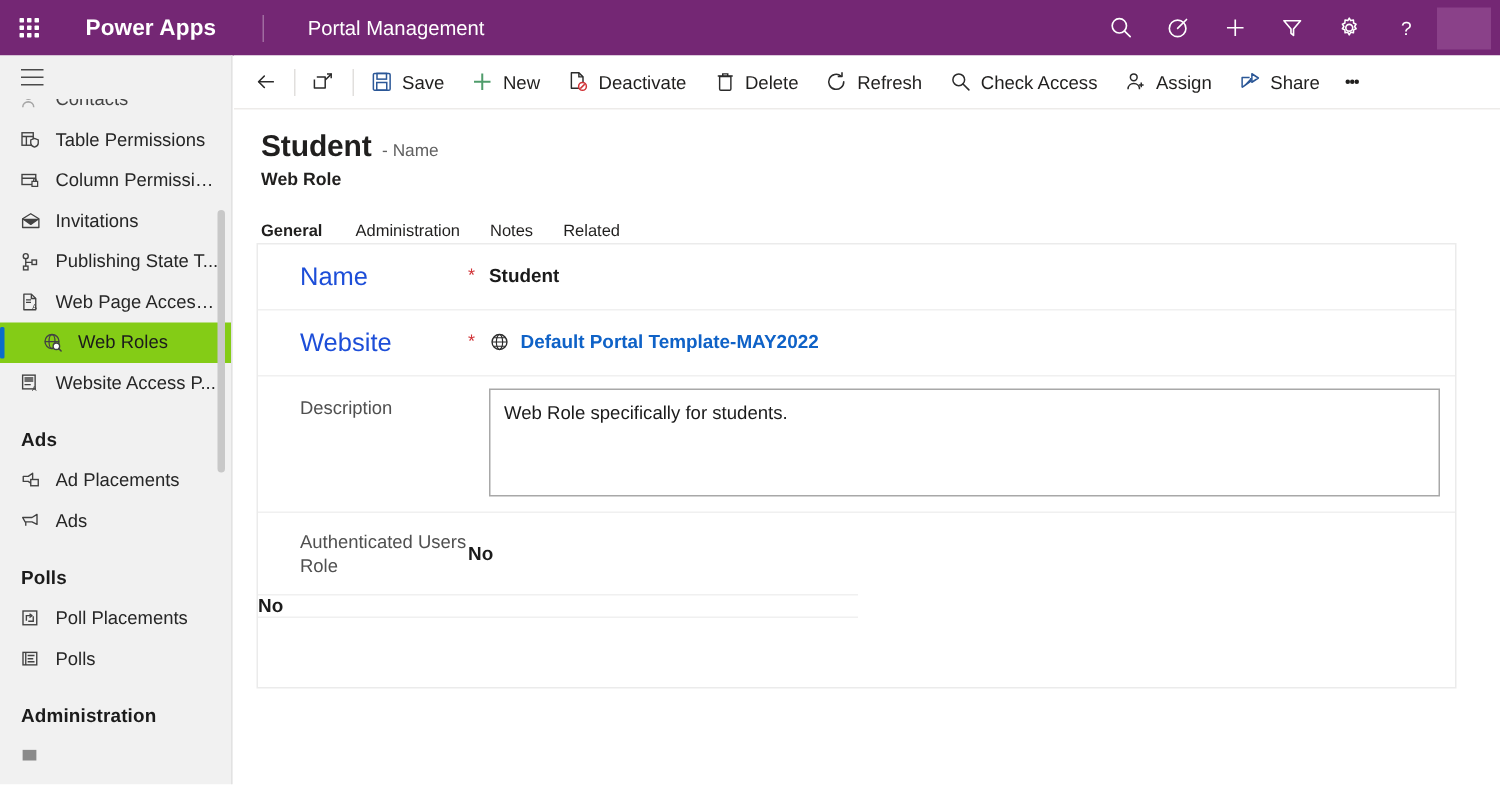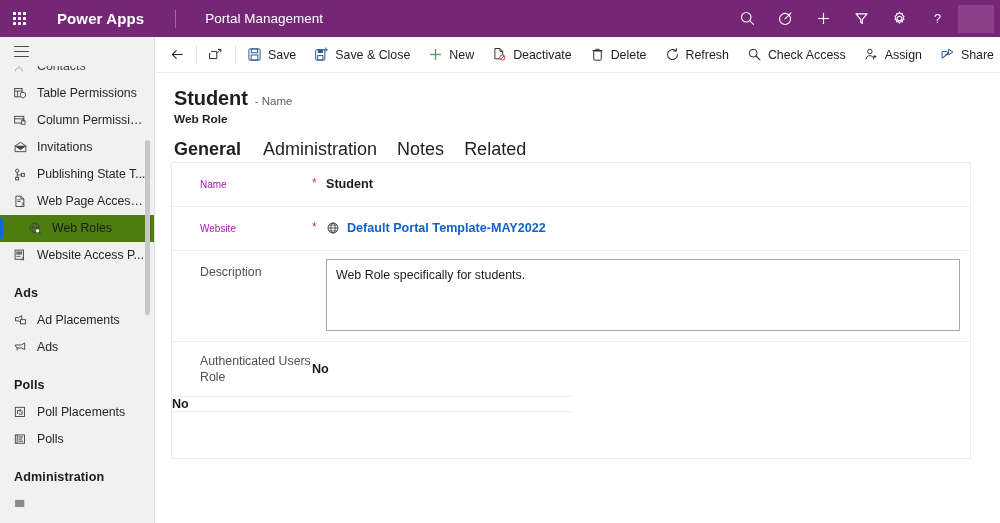--- a/index.html
+++ b/index.html
@@ -58,21 +58,21 @@
     height:27px; padding-left:9px; cursor:pointer;
   }
   .nav-item .ic {
     width:22px; min-width:22px; display:flex; align-items:center; justify-content:center;
     margin-right:6px; color:#424242;
   }
   .nav-item .lbl {
     font-size:12.3px; color:#262626; white-space:nowrap; overflow:hidden;
     text-overflow:ellipsis; max-width:110px; line-height:27px;
   }
-  .nav-item.selected { background:#4d7c0f;padding-left:24px; }
+  .nav-item.selected { background:#84cc16;padding-left:24px; }
   .nav-item.selected::before {
     content:""; position:absolute; left:0; top:3px; width:3px; height:21px;
     background:#0b6ccb; border-radius:1px;
   }
   .nav-item.selected .lbl { font-weight:400; color:#1b1b1b; }
   .nav-item.clipped { height:14px; overflow:hidden; opacity:.85; }
   .nav-item.clipped .lbl { line-height:14px; position:relative; top:-7px; }
   .nav-item.clipped .ic { position:relative; top:-7px; }
   .nav-group {
     font-size:12.6px; font-weight:bold; color:#1b1b1b;
@@ -117,39 +117,39 @@
   
   .rec-header { padding:14px 0 0 18px; }
   .rec-title-row { display:flex; align-items:baseline; }
   .rec-title { font-size:20px; font-weight:bold; color:#201f1e; letter-spacing:-.1px; }
   .rec-saved { font-size:11.5px; color:#616161; margin-left:7px; }
   .rec-sub { font-size:11.8px; color:#201f1e; margin-top:2px; font-weight:bold;}
 
   
   .tabs { display:flex; align-items:flex-end; padding-left:18px; margin-top:13px; height:28px; }
   .tab {
-    position:relative; font-size:18px; color:#201f1e; padding:0 10px 7px 10px;
+    position:relative; font-size:11px; color:#201f1e; padding:0 10px 7px 10px;
     cursor:pointer; white-space:nowrap;
   }
   .tab:first-child { padding-left:0; padding-right:12px; }
   .tab.active { font-weight:bold; }
   .tab.active::after {
     content:""; position:absolute; left:0; right:12px; bottom:0; height:2.5px;
     background:#2266c9; border-radius:2px;
   }
 
   
   .formcard {
     position:absolute; left:15px; top:125px; width:800px; height:297px;
     background:#fff; border:1px solid #ebebeb;
   }
   .frow { display:flex; align-items:stretch; border-bottom:1px solid #f0f0f0; }
   .frow:last-child { border-bottom:none; }
   .flabel {
-    width:140px; min-width:140px; font-size:10px; color:#a21caf;
+    width:140px; min-width:140px; font-size:17px; color:#1d4ed8;
     padding:14px 0 14px 28px; line-height:15px;
   }
   .freq { width:14px; min-width:14px; color:#d13438; font-size:12px; padding-top:13px; text-align:left;}
   .fvalue { flex:1; padding:14px 0 14px 0; font-size:12.6px; color:#1b1b1b; font-weight:bold; }
   .weblink { display:flex; align-items:center; }
   .weblink .globe { margin-right:7px; display:flex; align-items:center; color:#2b2b2b; }
   .weblink a { color:#0f62c7; font-size:12.6px; font-weight:bold; text-decoration:none; cursor:pointer; }
 
   .desc-row { display:flex; border-bottom:1px solid #f0f0f0; }
   .desc-label { width:140px; min-width:140px; font-size:12.3px; color:#505050; padding:14px 0 14px 28px; }
@@ -419,31 +419,20 @@
         <span class="cic">
           <svg width="15" height="15" viewBox="0 0 18 18">
               <rect x="2.3" y="2.3" width="13.4" height="13.4" rx="1" fill="none" stroke="#2b5797" stroke-width="1.2"></rect>
               <rect x="5.2" y="2.3" width="7.6" height="4.6" fill="none" stroke="#2b5797" stroke-width="1.2"></rect>
               <rect x="5" y="9.6" width="8" height="6.1" fill="none" stroke="#2b5797" stroke-width="1.2"></rect>
             </svg>
         </span>
         <span class="ctxt">Save</span>
       </div>
 
-      <div class="cmd-btn">
-        <span class="cic">
-          <svg width="15" height="15" viewBox="0 0 18 18">
-              <rect x="2" y="3.2" width="11" height="12.5" rx="1" fill="none" stroke="#2b5797" stroke-width="1.2"></rect>
-              <rect x="4.6" y="3.2" width="6" height="4" fill="#2b5797"></rect>
-              <rect x="4.4" y="10.3" width="6.3" height="5.4" fill="none" stroke="#2b5797" stroke-width="1.2"></rect>
-              <path d="M11.5 3.2 h4.3 M13.8 1.3 l2 1.9 -2 1.9" fill="none" stroke="#2b5797" stroke-width="1.2" stroke-linejoin="round" stroke-linecap="round"></path>
-            </svg>
-        </span>
-        <span class="ctxt">Save &amp; Close</span>
-      </div>
 
       <div class="cmd-btn">
         <span class="cic">
           <svg width="15" height="15" viewBox="0 0 18 18">
               <line x1="9" y1="2.4" x2="9" y2="15.6" stroke="#4f9c6b" stroke-width="1.6"></line>
               <line x1="2.4" y1="9" x2="15.6" y2="9" stroke="#4f9c6b" stroke-width="1.6"></line>
             </svg>
         </span>
         <span class="ctxt">New</span>
       </div>

